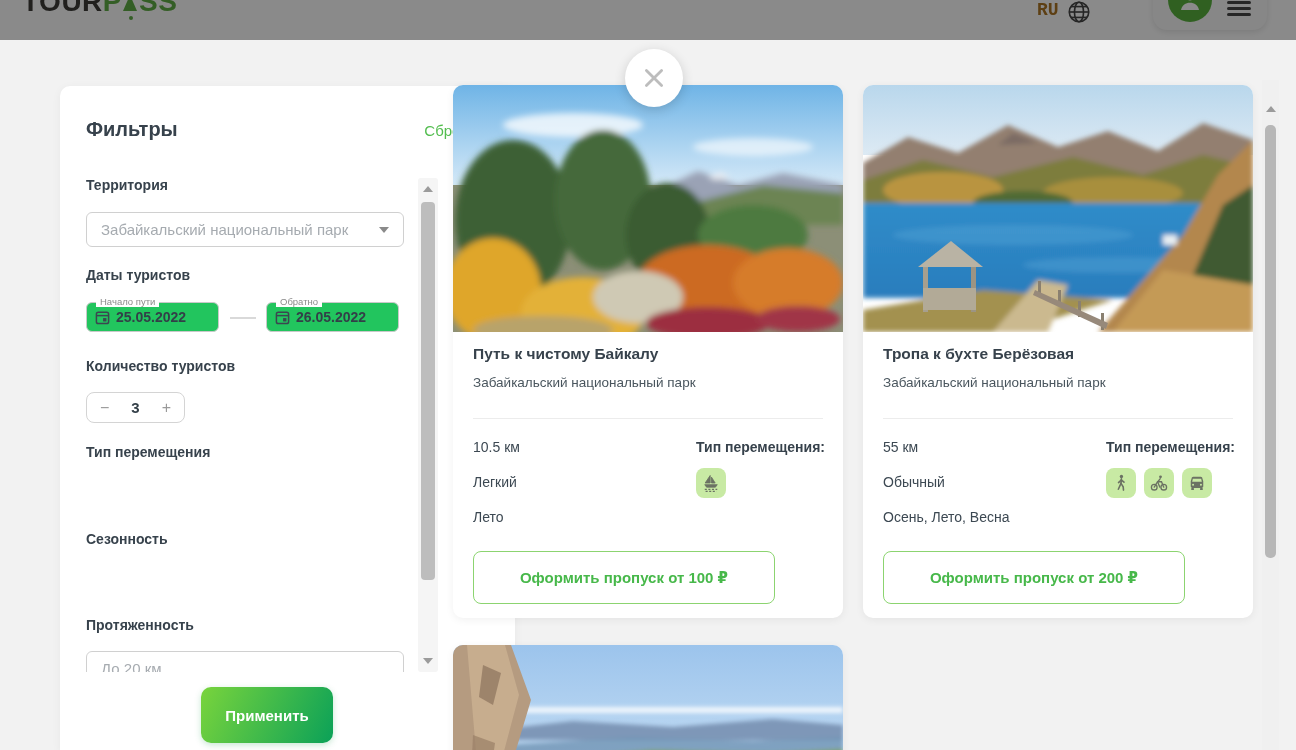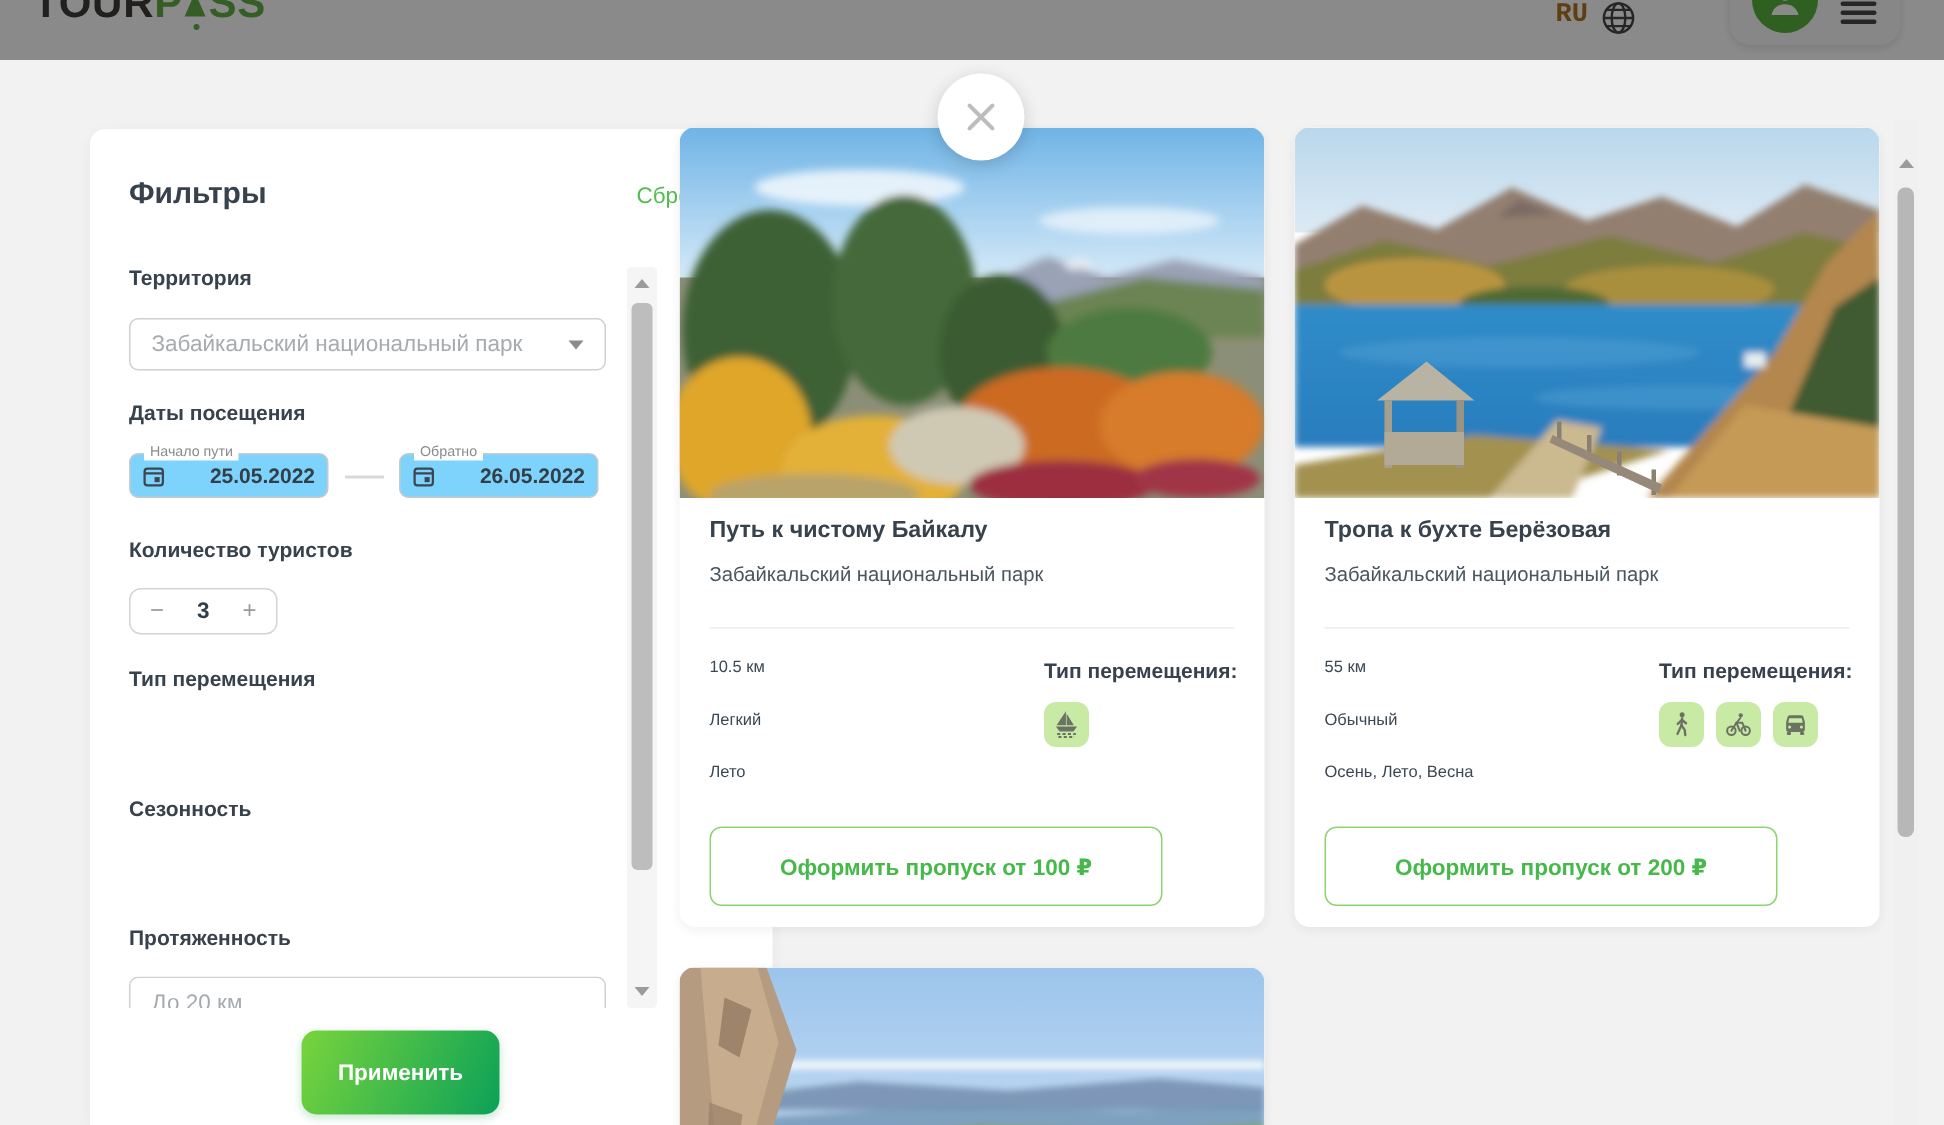--- a/index.html
+++ b/index.html
@@ -40,21 +40,21 @@
 
   
   .filter-panel{position:absolute;left:22px;top:46px;width:455px;height:664px;background:#fff;border-radius:10px 10px 0 0;box-shadow:0 2px 10px rgba(0,0,0,.05);margin-left:38px;}
   .fp-title{position:absolute;left:26px;top:32px;font-size:20px;font-weight:700;color:var(--ink);}
   .fp-reset{position:absolute;right:24px;top:36px;font-size:15px;color:var(--accent-green);cursor:pointer;}
   .fp-label{position:absolute;left:26px;font-size:14px;font-weight:700;color:var(--ink);}
   .sel{position:absolute;left:26px;width:318px;height:35px;border:1px solid #d0d0d0;border-radius:6px;background:#fff;display:flex;align-items:center;padding:0 14px;cursor:pointer;}
   .sel-text{font-size:15px;color:var(--ink2);font-weight:600;}
   .sel-text.ghost{color:var(--muted);font-weight:400;}
   .caret{margin-left:auto;width:0;height:0;border-left:5px solid transparent;border-right:5px solid transparent;border-top:6px solid #8a8a8a;}
-  .date-field{position:absolute;top:216px;width:133px;height:30px;border:1px solid #c9c9c9;border-radius:6px;background:#7dd3fc;display:flex;align-items:center;padding:0 8px;cursor:pointer;justify-content:space-between;}
+  .date-field{position:absolute;top:216px;width:133px;height:30px;border:1px solid #c9c9c9;border-radius:6px;background:#22c55e;display:flex;align-items:center;padding:0 8px;cursor:pointer;}
   .date-legend{position:absolute;top:-7px;left:9px;background:#fff;padding:0 4px;font-size:9.5px;color:#8b8b8b;white-space:nowrap;}
   .date-val{font-size:14px;font-weight:700;color:#333f48;margin-left:6px;}
   .date-dash{position:absolute;left:170px;top:231px;width:26px;height:2px;background:#d9d9d9;}
   .stepper{position:absolute;left:26px;top:306px;width:99px;height:31px;border:1px solid #d4d4d4;border-radius:8px;display:flex;align-items:center;justify-content:space-between;padding:0 13px;}
   .step-btn{font-size:16px;color:#9a9a9a;cursor:pointer;line-height:1;}
   .step-val{font-size:15px;font-weight:700;color:#333f48;}
   .clip-box{position:absolute;left:26px;top:565px;width:318px;height:21px;overflow:hidden;}
   .clip-box .sel{left:0;top:0;}
   .apply-btn{position:absolute;left:141px;top:601px;width:132px;height:56px;border-radius:10px;background:linear-gradient(115deg,var(--btn-grad-start),var(--btn-grad-end));color:#fff;font-size:15px;font-weight:700;display:flex;align-items:center;justify-content:center;cursor:pointer;box-shadow:0 2px 6px rgba(30,160,80,.25);}
 
@@ -67,21 +67,21 @@
   
   .cards{position:absolute;left:453px;top:45px;}
   .card{position:absolute;width:390px;background:#fff;border-radius:10px;box-shadow:0 2px 8px rgba(0,0,0,.06);overflow:hidden;cursor:pointer;}
   .card1{left:0;top:0;height:533px;}
   .card2{left:410px;top:0;height:533px;text-align:right;}
   .card3{left:0;top:560px;height:190px;border-radius:10px;}
   .card-img{display:block;width:390px;height:247px;}
   .card-title{position:absolute;left:20px;top:260px;font-size:15.5px;font-weight:700;color:var(--ink);}
   .card-park{position:absolute;left:20px;top:290px;font-size:13.5px;color:#4a565e;}
   .card-divider{position:absolute;left:20px;top:333px;width:350px;height:1px;background:#ececec;}
-  .info-line{position:absolute;left:20px;font-size:11px;color:var(--ink2);}
+  .info-line{position:absolute;left:20px;font-size:14px;color:var(--ink2);}
   .mv-label{position:absolute;left:243px;top:354px;font-size:14px;font-weight:600;color:var(--ink);}
   .chips{position:absolute;left:243px;top:383px;display:flex;gap:8px;}
   .chip{width:30px;height:30px;border-radius:8px;background:var(--chip-green);display:flex;align-items:center;justify-content:center;}
   .card-btn{position:absolute;left:20px;top:466px;width:302px;height:53px;border:1.5px solid var(--card-btn-border);border-radius:8px;background:#fff;color:var(--card-btn-text);font-size:15px;font-weight:700;display:flex;align-items:center;justify-content:center;cursor:pointer;}
 
   
   .page-scrollbar{position:absolute;left:1262px;top:40px;width:17px;height:710px;background:#f0f0f0;z-index:8;}
   .page-scrollbar .tri-up{left:4px;top:26px;}
   .pg-thumb{position:absolute;left:3px;top:45px;width:11px;height:433px;background:#b7b7b7;border-radius:5px;cursor:pointer;}
 </style>
@@ -121,21 +121,21 @@
   <div class="filter-panel">
     <div class="fp-title">Фильтры</div>
     <div class="fp-reset">Сбросить</div>
 
     <div class="fp-label" style="top:91px">Территория</div>
     <div class="sel" style="top:126px">
       <span class="sel-text ghost">Забайкальский национальный парк</span>
       <span class="caret"></span>
     </div>
 
-    <div class="fp-label" style="top:181px">Даты посещения</div>
+    <div class="fp-label" style="top:181px">Даты туристов</div>
     <div class="date-field" style="left:26px">
       <span class="date-legend">Начало пути</span>
       <svg width="15" height="15" viewBox="0 0 16 16">
           <rect x="1.5" y="2.5" width="13" height="12" rx="2" fill="none" stroke="#3c4650" stroke-width="1.6"></rect>
           <line x1="1.5" y1="6" x2="14.5" y2="6" stroke="#3c4650" stroke-width="1.6"></line>
           <rect x="8.6" y="8.6" width="3.6" height="3.6" fill="#3c4650"></rect>
         </svg>
       <span class="date-val">25.05.2022</span>
     </div>
     <div class="date-dash"></div>

